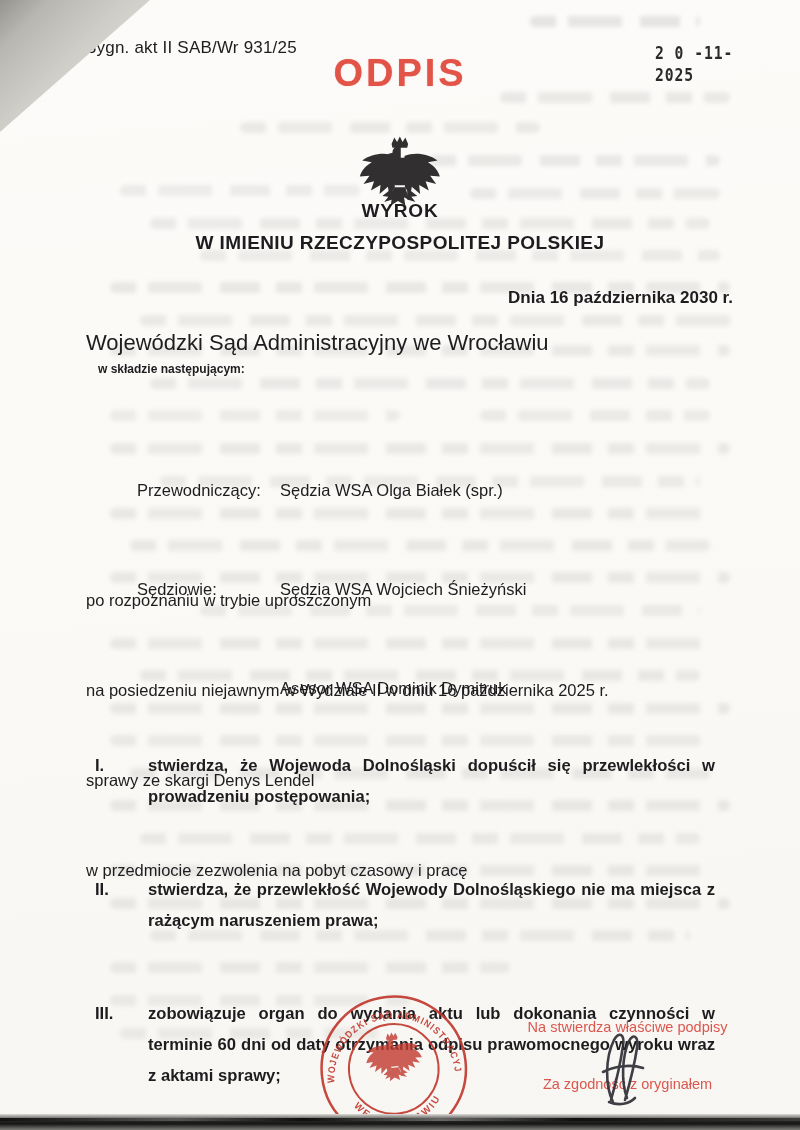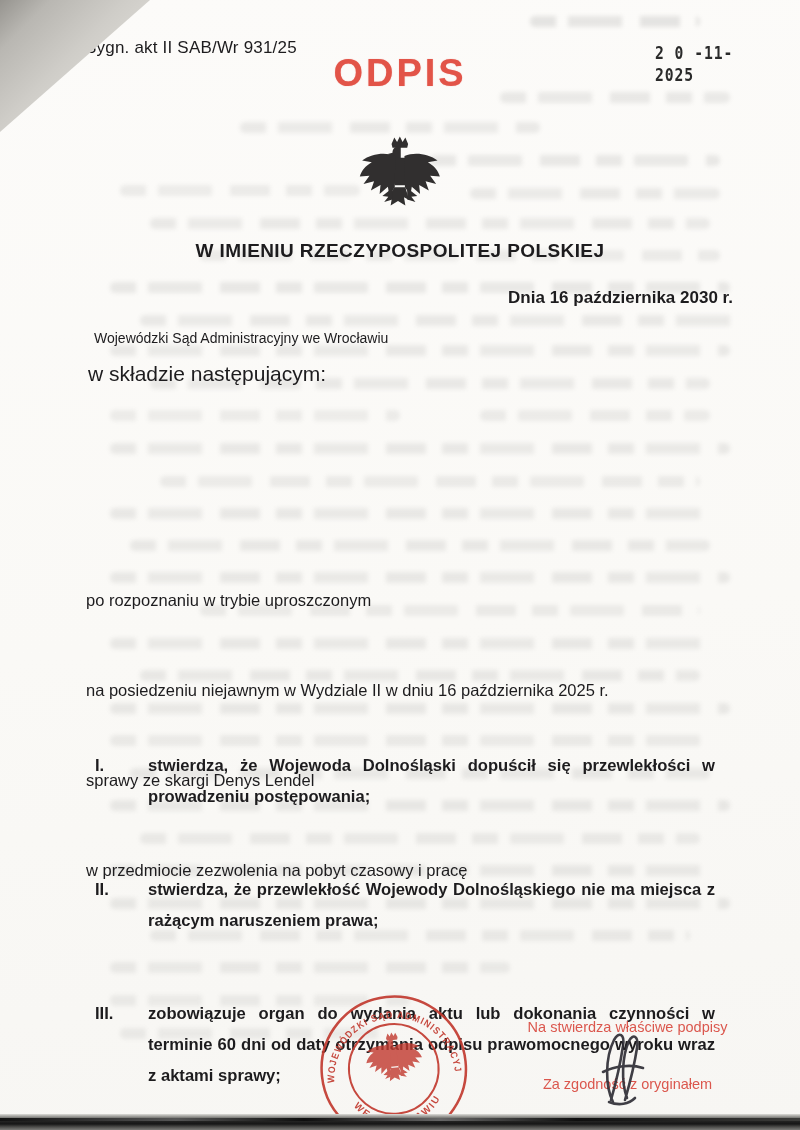--- a/index.html
+++ b/index.html
@@ -37,24 +37,24 @@
     font-size:16px;font-weight:bold;color:#2a2a2a;letter-spacing:1px;
     transform:scaleY(1.15) scaleX(.92);transform-origin:left top;white-space:nowrap;
   }
   .odpis{
     left:0;top:52px;width:800px;text-align:center;
     font-size:38px;font-weight:bold;letter-spacing:3px;color:#e0463a;
     text-shadow:0 0 1px rgba(224,70,58,.55);opacity:.92;
   }
   .eagle-top{left:352px;top:98px;width:92px;height:88px;}
   .title-1{left:0;top:200px;width:800px;text-align:center;font-size:19px;font-weight:bold;letter-spacing:.8px;}
-  .title-2{left:0;top:240px;width:800px;text-align:center;font-size:19px;font-weight:bold;letter-spacing:.4px;}
+  .title-2{left:0;top:232px;width:800px;text-align:center;font-size:19px;font-weight:bold;letter-spacing:.4px;}
   .date-line{left:0;top:288px;width:733px;text-align:right;font-size:17px;font-weight:bold;}
-  .court-name{left:94px;top:330px;font-size:14px;}
-  .court-intro{left:88px;top:362px;font-size:21px;}
+  .court-name{left:86px;top:330px;font-size:22px;}
+  .court-intro{left:98px;top:362px;font-size:12px;font-weight:bold;}
   .panel{left:137px;top:408px;font-size:16.5px;line-height:33px;}
   .panel-row{display:flex;}
   .panel-role{width:143px;}
   .recitals{left:86px;top:525px;font-size:16.5px;line-height:30px;}
   .rulings{left:95px;top:688px;width:620px;font-size:16.6px;font-weight:bold;line-height:31px;}
   .ruling-item{display:flex;}
   .ruling-num{width:53px;flex:none;}
   .ruling-text{flex:1;text-align:justify;}
   .seal{left:312px;top:955px;width:156px;height:156px;transform:rotate(-6deg);opacity:.92;}
   .cert-stamp{
@@ -127,26 +127,41 @@
   <div class="txt date-stamp">2 0 -11- 2025</div>
 
   <div class="txt odpis">ODPIS</div>
 
   <div class="txt eagle-top">
     <svg viewBox="0 0 100 92" width="92" height="88" fill="#222020" opacity="0.93">
         <use href="#eagle"></use>
       </svg>
   </div>
 
+  <div class="txt title-1">WYROK</div>
   <div class="txt title-2">W IMIENIU RZECZYPOSPOLITEJ POLSKIEJ</div>
   <div class="txt date-line">Dnia 16 października 2030 r.</div>
 
   <div class="txt court-name">Wojewódzki Sąd Administracyjny we Wrocławiu</div>
   <div class="txt court-intro">w składzie następującym:</div>
 
+  <div class="txt panel">
+    <div class="panel-row">
+      <span class="panel-role">Przewodniczący:</span>
+      <span class="panel-name">Sędzia WSA Olga Białek (spr.)</span>
+    </div>
+    <div class="panel-row">
+      <span class="panel-role">Sędziowie:</span>
+      <span class="panel-name">Sędzia WSA Wojciech Śnieżyński</span>
+    </div>
+    <div class="panel-row">
+      <span class="panel-role"></span>
+      <span class="panel-name">Asesor WSA Dominik Dymitruk</span>
+    </div>
+  </div>
 
   <div class="txt recitals">
     <div>po rozpoznaniu w trybie uproszczonym</div>
     <div>na posiedzeniu niejawnym w Wydziale II w dniu 16 października 2025 r.</div>
     <div>sprawy ze skargi Denys Lendel</div>
     <div>w przedmiocie zezwolenia na pobyt czasowy i pracę</div>
   </div>
 
   <div class="txt rulings">
     <div class="ruling-item">

